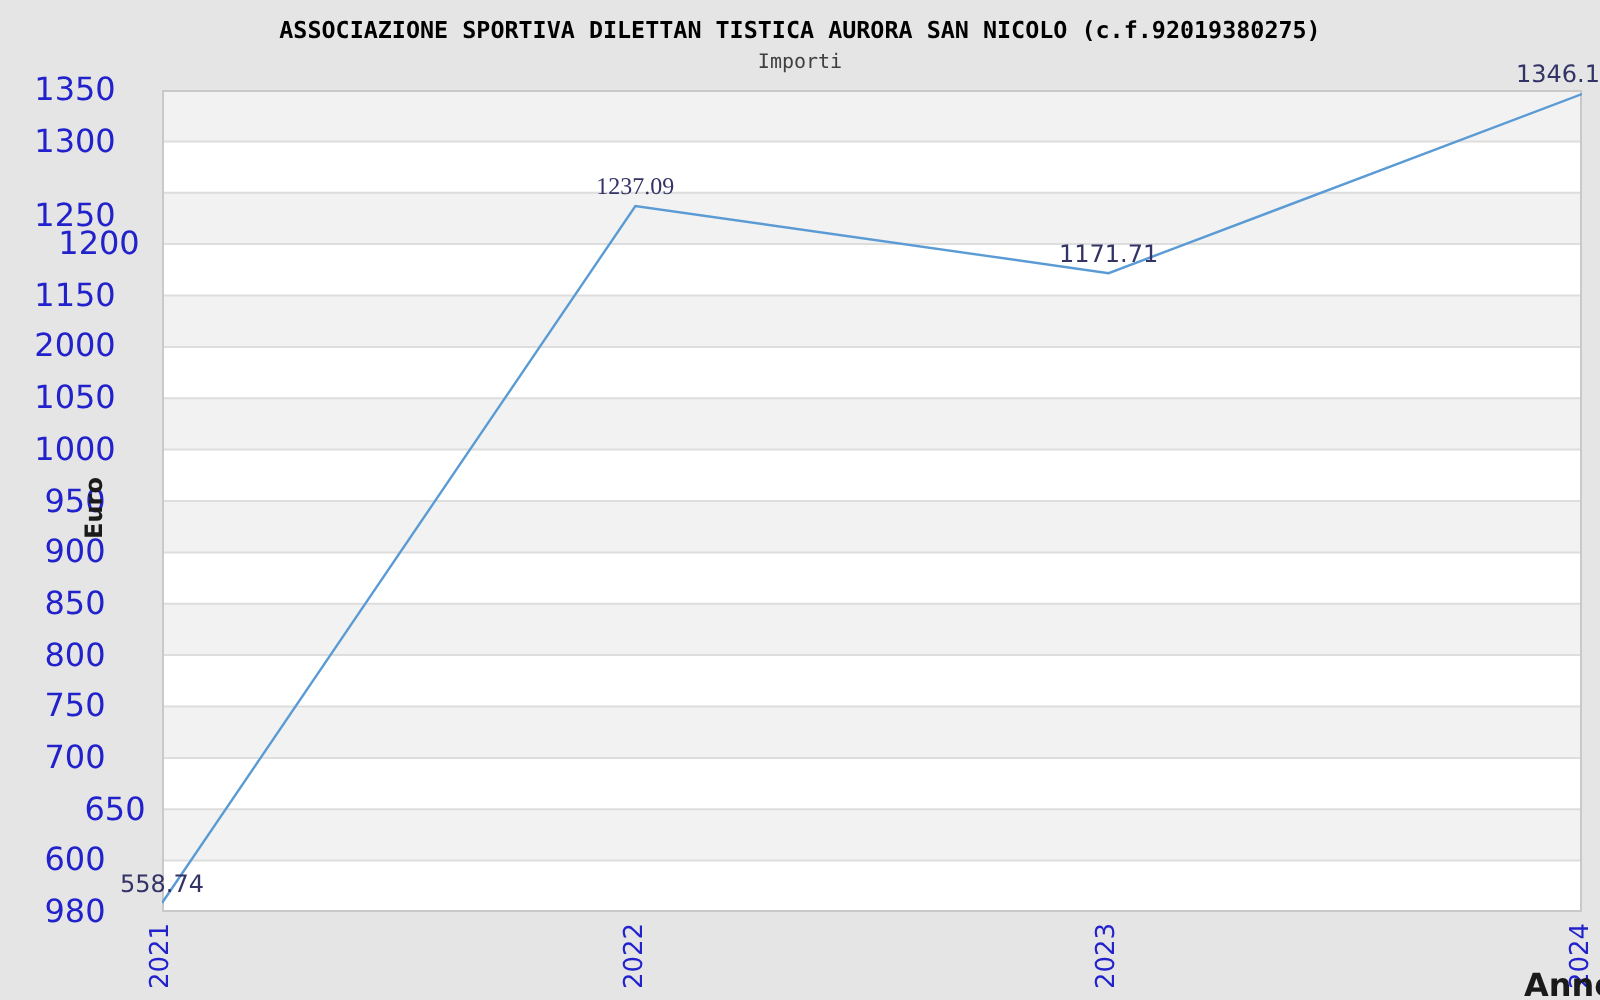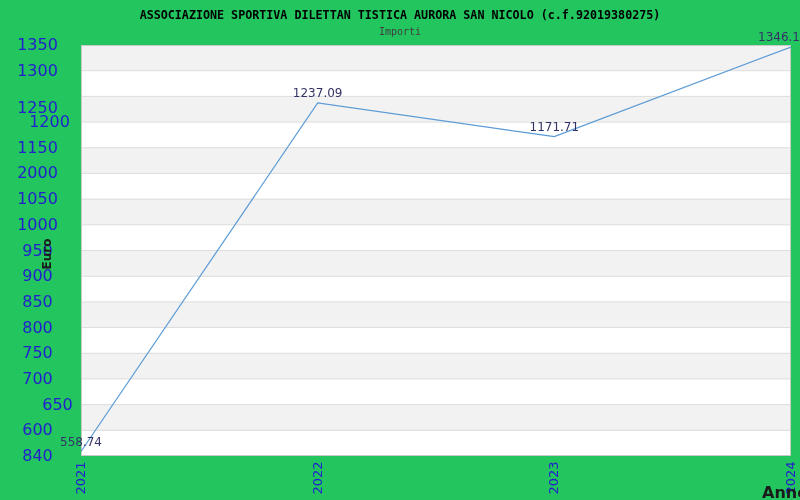--- a/index.html
+++ b/index.html
@@ -1,17 +1,17 @@
 <!DOCTYPE html>
 <html><head>
 <meta charset="utf-8">
 <style>
   html,body{margin:0;padding:0;background:#fff;}
   #canvas{
-    position:relative;width:800px;height:500px;background:#22c55e;
+    position:relative;width:800px;height:500px;background:#e5e5e5;
     font-family:"DejaVu Sans",sans-serif;overflow:hidden;
   }
   #chart-title{
     position:absolute;left:0;top:8px;width:800px;text-align:center;
     font-family:"DejaVu Sans Mono",monospace;font-weight:bold;
     font-size:11.7px;color:#000;white-space:nowrap;
   }
   #chart-subtitle{
     position:absolute;left:0;top:26px;width:800px;text-align:center;
     font-family:"DejaVu Sans Mono",monospace;font-size:10px;color:#404040;
@@ -91,30 +91,30 @@
       <div class="ytick" style="top: 191.125px;">1050</div>
       <div class="ytick" style="top: 216.812px;">1000</div>
       <div class="ytick" style="top: 242.5px;">950</div>
       <div class="ytick" style="top: 268.188px;">900</div>
       <div class="ytick" style="top: 293.875px;">850</div>
       <div class="ytick" style="top: 319.562px;">800</div>
       <div class="ytick" style="top: 345.25px;">750</div>
       <div class="ytick" style="top: 370.938px;">700</div>
       <div class="ytick" style="top: 396.625px; margin-left: 20px;">650</div>
       <div class="ytick" style="top: 422.312px;">600</div>
-      <div class="ytick" style="top: 448px;">840</div>
+      <div class="ytick" style="top: 448px;">980</div>
     </div>
   <div id="xticks">
       <div class="xtick" style="left: 63px; top: 470px;">2021</div>
       <div class="xtick" style="left: 299.667px; top: 470px;">2022</div>
       <div class="xtick" style="left: 536.333px; top: 470px;">2023</div>
       <div class="xtick" style="left: 773px; top: 470px;">2024</div>
     </div>
   <div id="ptlabels">
       <div class="ptlabel" style="top: 434.51px; left: 81px; transform: translateX(-50%);">558.74</div>
-      <div class="ptlabel" style="top: 86.0075px; left: 317.667px; transform: translateX(-50%);">1237.09</div>
+      <div class="ptlabel" style="top: 86.0075px; left: 317.667px; transform: translateX(-50%); font-family: Liberation Serif, serif;">1237.09</div>
       <div class="ptlabel" style="top: 119.596px; left: 554.333px; transform: translateX(-50%);">1171.71</div>
       <div class="ptlabel" style="top: 30.0036px; right: 0px;">1346.1</div>
     </div>
 
   <div id="ylabel">Euro</div>
   <div id="xlabel">Anno</div>
 </div>
 
 </body></html>

